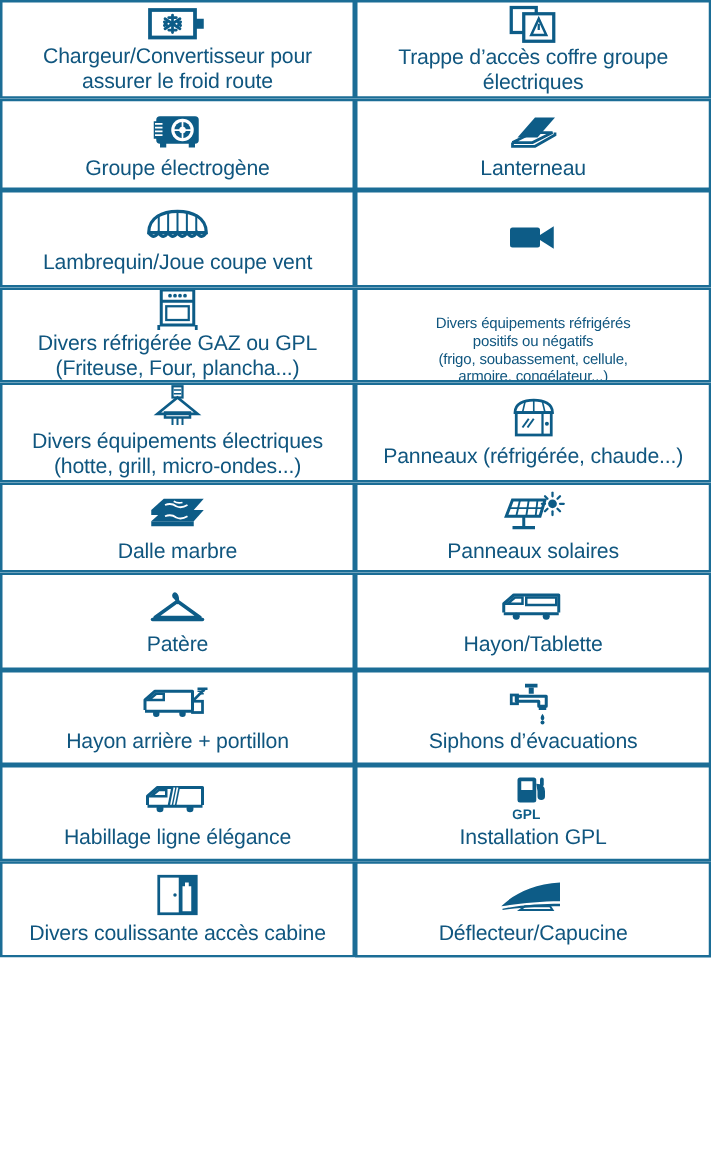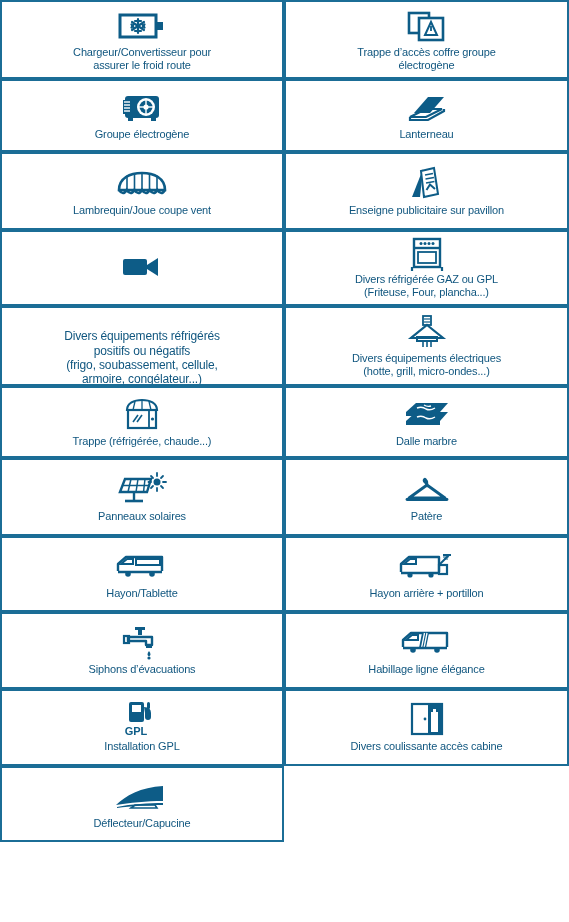--- a/index.html
+++ b/index.html
@@ -32,21 +32,21 @@
   .cell.empty{border:none;background:#ffffff;}
   
   .cell{box-shadow:inset 0 0 0 1px #ffffff;}
   .ico{
     display:flex;align-items:center;justify-content:center;
     height:40px;margin-bottom:0;
   }
   .ico svg{display:block;}
   .label{
     text-align:center;
-    font-size:11px;
+    font-size:17px;
     line-height:1.17;
     color:#10567f;
     font-weight:400;
     letter-spacing:-0.15px;
     white-space:pre-line;
   }
   .r5 .label{font-size:12px;line-height:1.2;margin-top:26px;}
 </style>
 </head>
 <body>
@@ -78,21 +78,21 @@
   <div class="cell">
     <div class="ico">
       <svg width="42" height="34" viewBox="0 0 42 34">
         <rect x="3" y="4" width="20" height="20" fill="none" stroke="#0d5c87" stroke-width="2.6"></rect>
         <rect x="13" y="9" width="24" height="22" fill="#ffffff" stroke="#0d5c87" stroke-width="2.6"></rect>
         <path d="M25 13 L31 26 L19 26 Z" fill="none" stroke="#0d5c87" stroke-width="2"></path>
         <line x1="25" y1="17" x2="25" y2="22" stroke="#0d5c87" stroke-width="1.8"></line>
       </svg>
     </div>
     <div class="label">Trappe d’accès coffre groupe
-électrogène</div>
+électriques</div>
   </div>
 
   <div class="cell">
     <div class="ico">
       <svg width="42" height="34" viewBox="0 0 42 34">
         <rect x="4" y="5" width="34" height="22" rx="3" fill="#0d5c87"></rect>
         <rect x="2" y="9" width="6" height="14" fill="#0d5c87"></rect>
         <g stroke="#ffffff" stroke-width="1.4">
           <line x1="3" y1="11" x2="9" y2="11"></line>
           <line x1="3" y1="14" x2="9" y2="14"></line>
@@ -134,35 +134,20 @@
           <line x1="20.5" y1="3.8" x2="20.5" y2="20"></line>
           <line x1="28" y1="3" x2="28" y2="20"></line>
           <line x1="35.5" y1="3.8" x2="35.5" y2="20"></line>
           <line x1="43" y1="5.5" x2="43" y2="20"></line>
         </g>
       </svg>
     </div>
     <div class="label">Lambrequin/Joue coupe vent</div>
   </div>
 
-  <div class="cell">
-    <div class="ico">
-      <svg width="34" height="36" viewBox="0 0 34 36">
-        <path d="M13 3 L10 31 L2 31 Z" fill="#0d5c87"></path>
-        <path d="M11 5 L24 2 L28 28 L14 31 Z" fill="#ffffff" stroke="#0d5c87" stroke-width="2"></path>
-        <g stroke="#0d5c87" stroke-width="1.6">
-          <line x1="15" y1="9" x2="23" y2="7.5"></line>
-          <line x1="15.5" y1="13" x2="24" y2="11.5"></line>
-          <line x1="16" y1="17" x2="24.5" y2="15.5"></line>
-        </g>
-        <path d="M16.5 24 L20 18.5 L25 23" fill="none" stroke="#0d5c87" stroke-width="2"></path>
-      </svg>
-    </div>
-    <div class="label">Enseigne publicitaire sur pavillon</div>
-  </div>
 
   <div class="cell">
     <div class="ico">
       <svg width="44" height="26" viewBox="0 0 44 26">
         <rect x="3" y="5" width="24" height="16" rx="2" fill="#0d5c87"></rect>
         <path d="M27 11 L38 4 L38 22 L27 15 Z" fill="#0d5c87"></path>
       </svg>
     </div>
   </div>
 
@@ -226,21 +211,21 @@
         </g>
         <rect x="6" y="12" width="28" height="18" fill="none" stroke="#0d5c87" stroke-width="2.2"></rect>
         <line x1="27" y1="12" x2="27" y2="30" stroke="#0d5c87" stroke-width="1.8"></line>
         <g stroke="#0d5c87" stroke-width="1.6">
           <line x1="11" y1="24" x2="16" y2="17"></line>
           <line x1="15" y1="24" x2="20" y2="17"></line>
         </g>
         <circle cx="30.5" cy="21" r="1.6" fill="#0d5c87"></circle>
       </svg>
     </div>
-    <div class="label">Trappe (réfrigérée, chaude...)</div>
+    <div class="label">Panneaux (réfrigérée, chaude...)</div>
   </div>
 
   <div class="cell">
     <div class="ico">
       <svg width="54" height="34" viewBox="0 0 54 34">
         <path d="M6 14 L16 5 L48 5 L40 14 Z" fill="#0d5c87"></path>
         <path d="M6 14 L6 18 L40 18 L40 14 Z" fill="#0d5c87"></path>
         <path d="M6 23 L16 14 L48 14 L40 23 Z" fill="#0d5c87"></path>
         <path d="M6 23 L6 27 L40 27 L40 23 Z" fill="#0d5c87"></path>
         <g stroke="#ffffff" stroke-width="1.4" fill="none">

